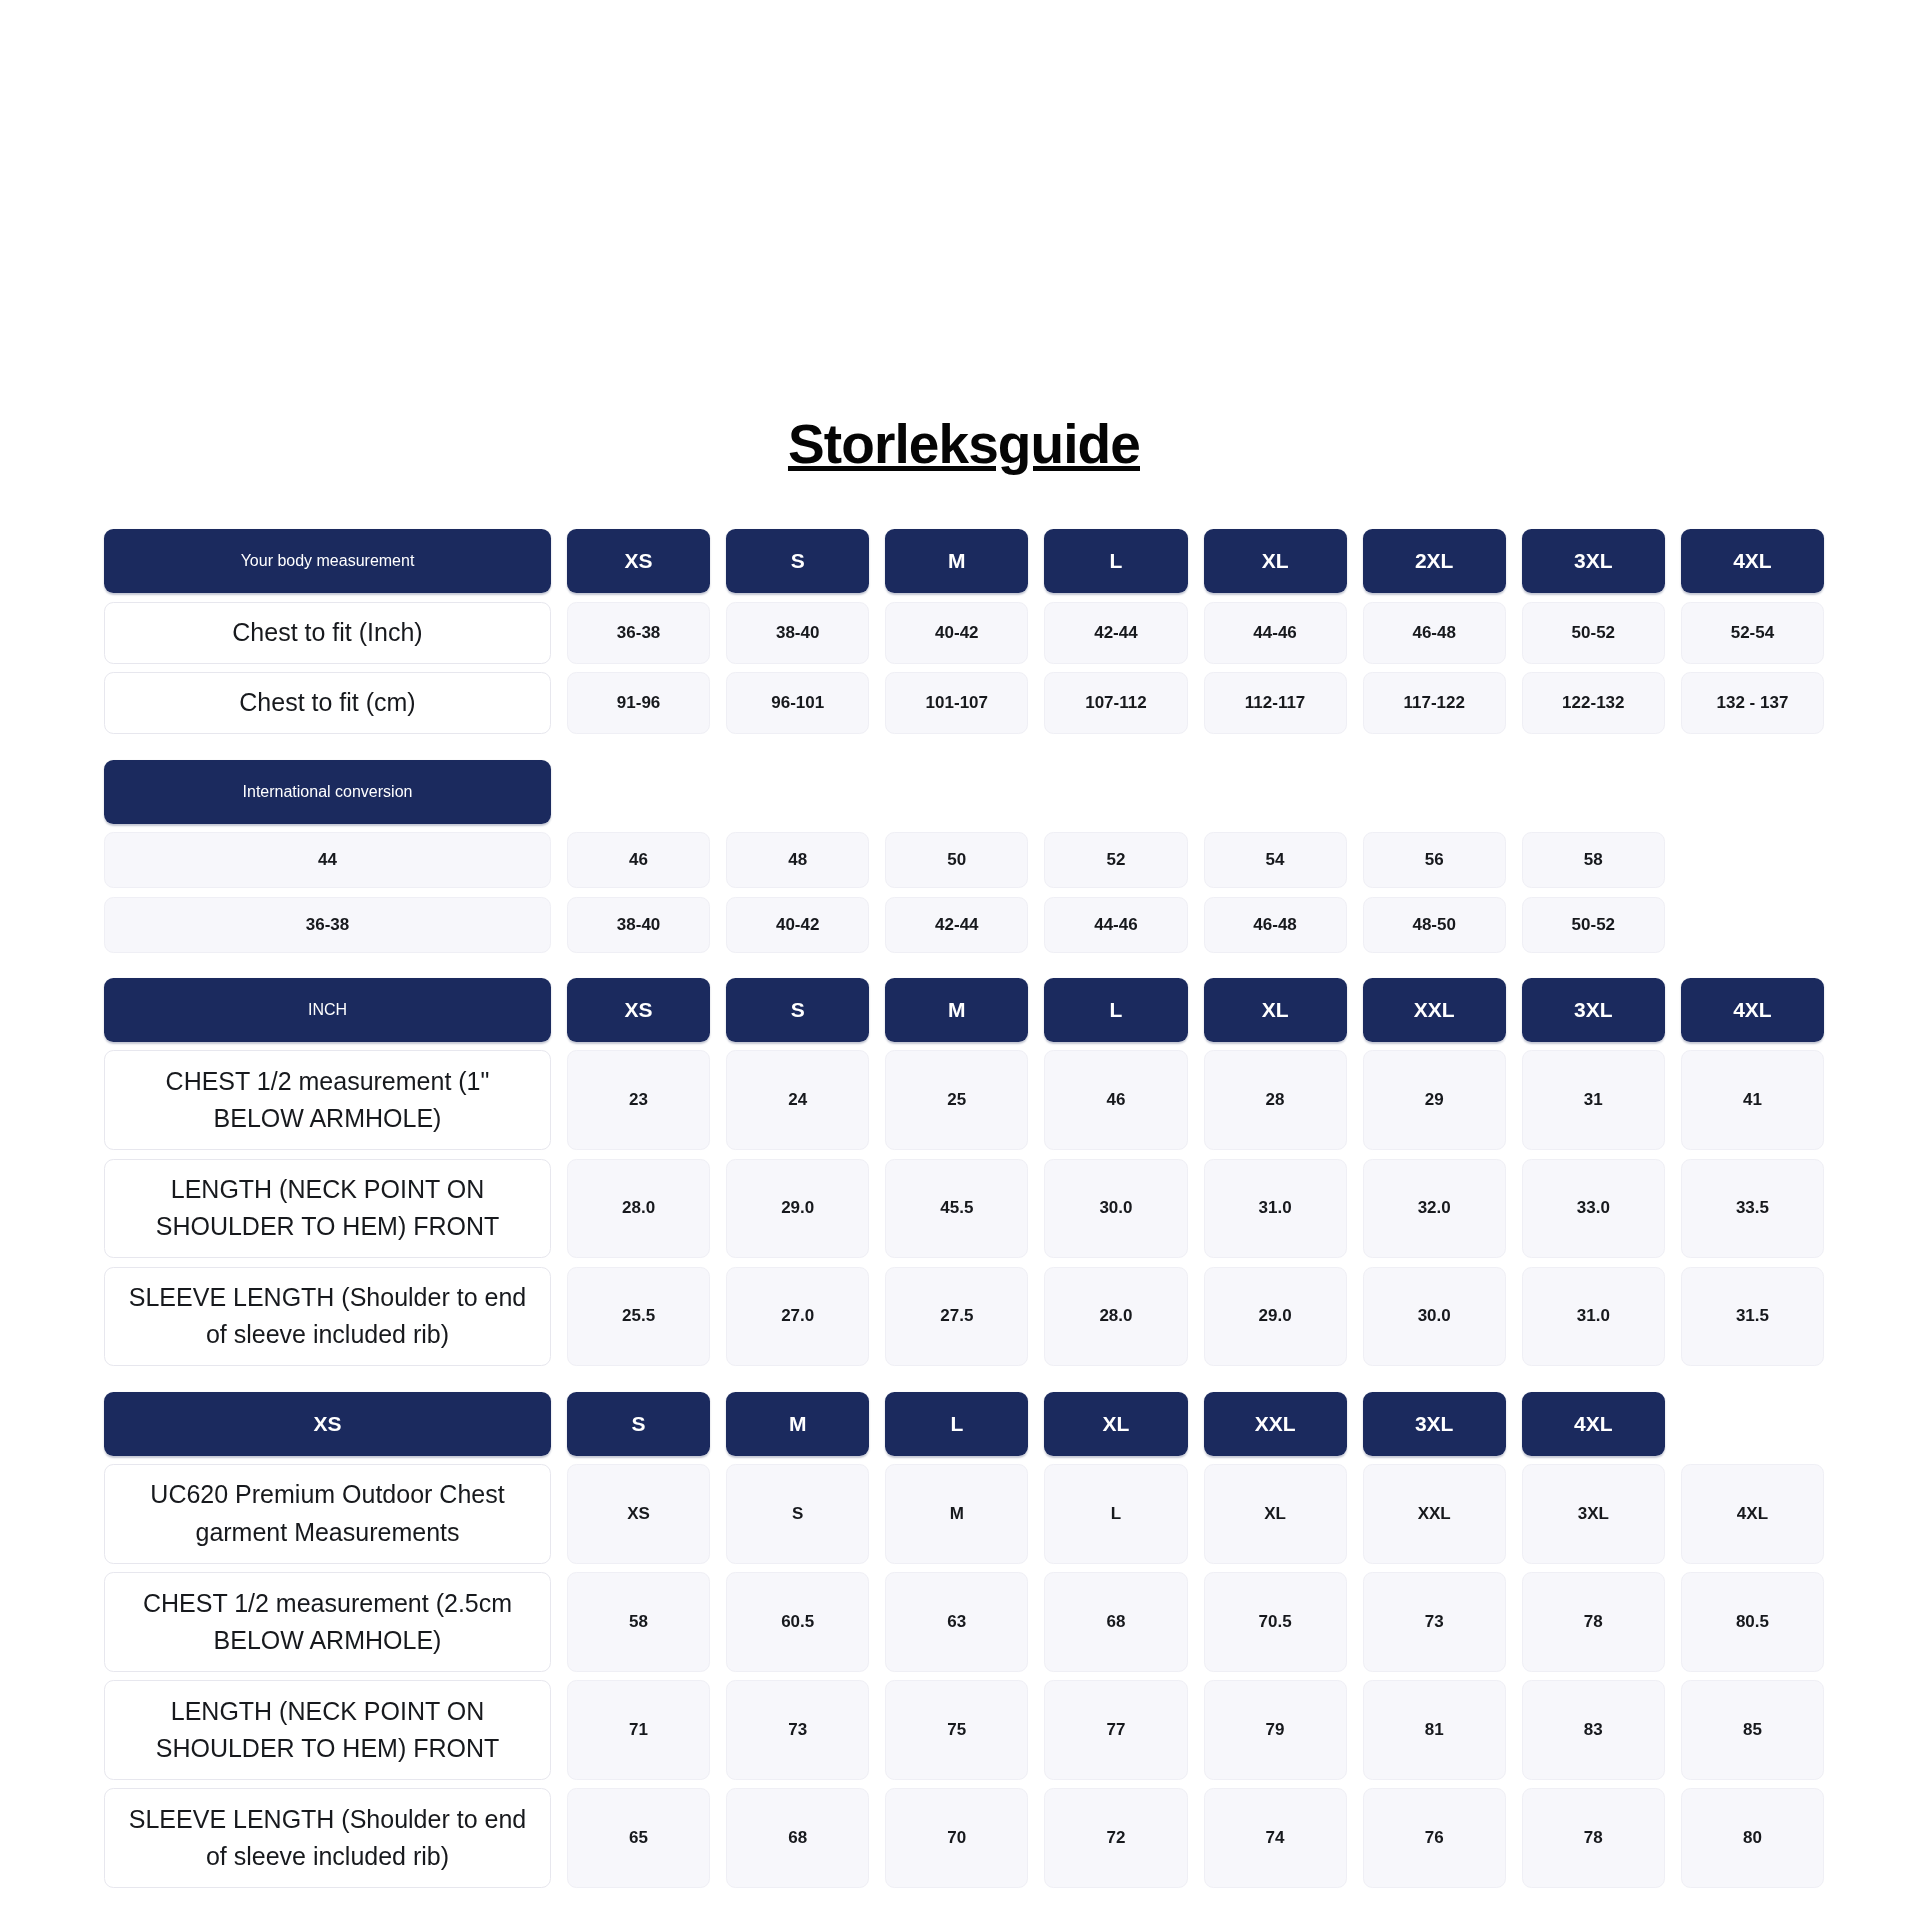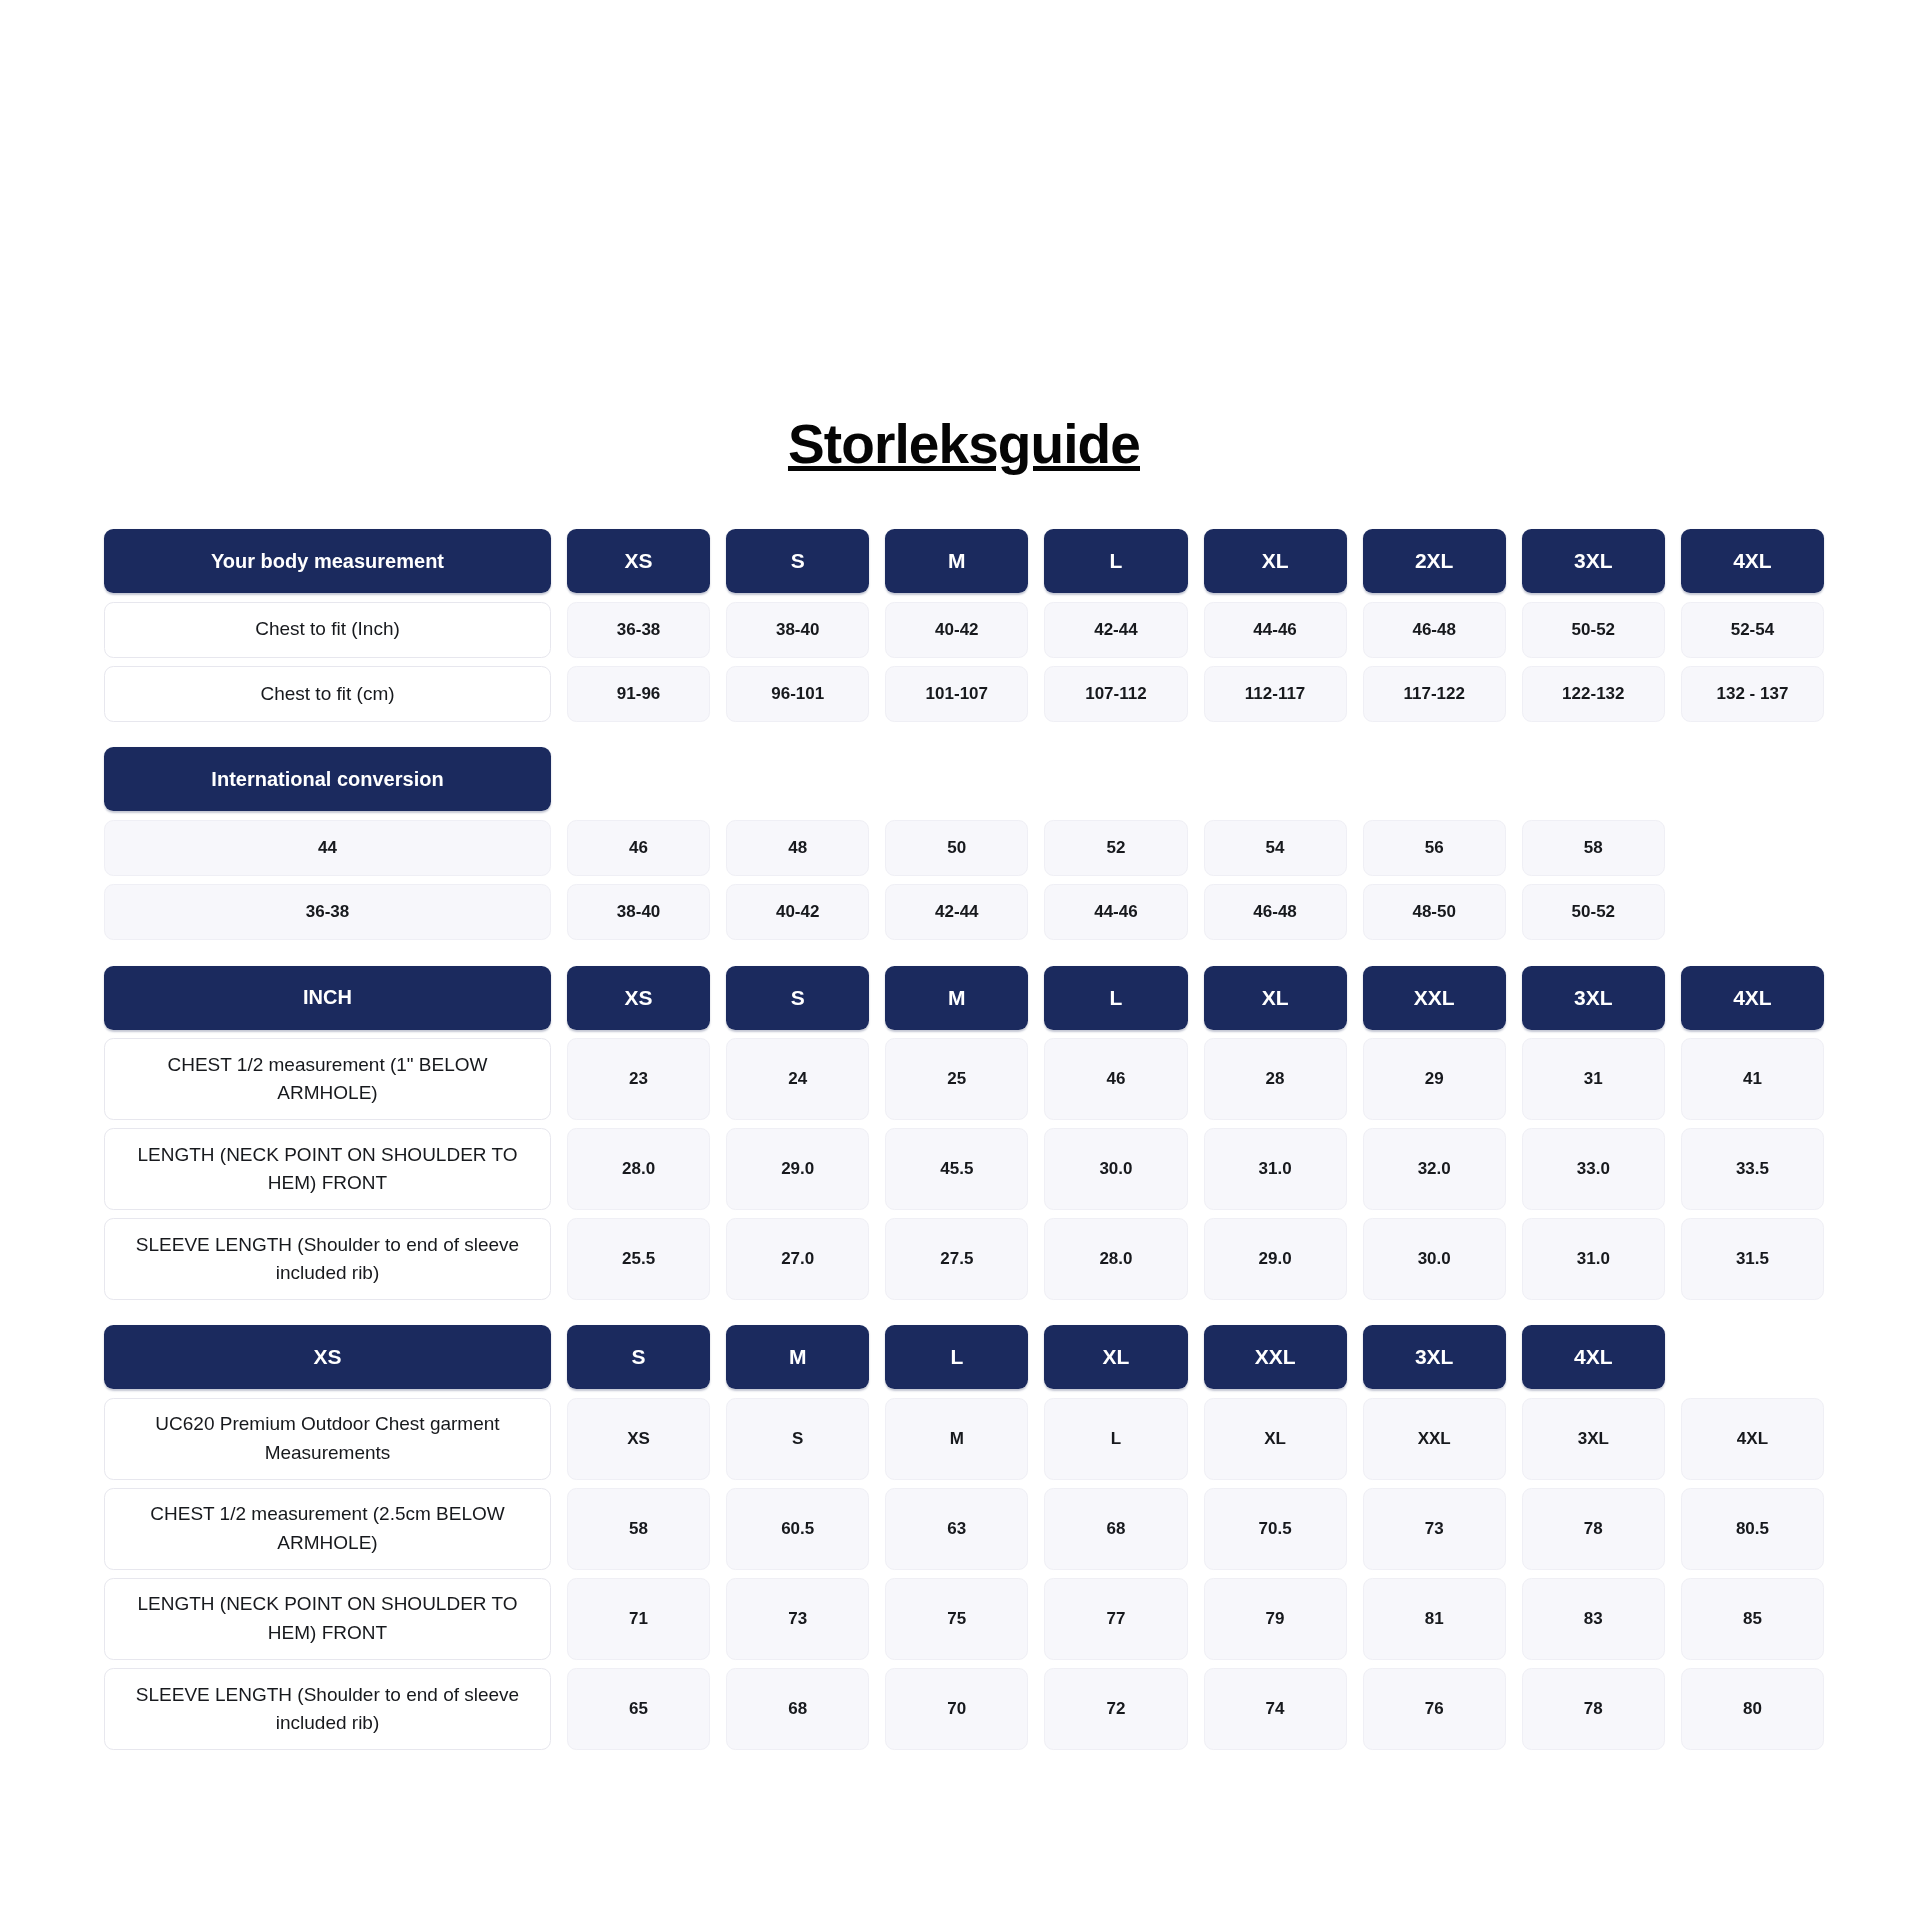--- a/index.html
+++ b/index.html
@@ -36,26 +36,26 @@
     border-radius: 9.4px;
   }
   .cell.head {
     background: #1b2a5e;
     color: #ffffff;
     font-weight: bold;
     font-size: 21px;
     min-height: 64px;
     box-shadow: 0 1.9px 1.9px rgba(24, 36, 82, 0.25);
   }
-  .cell.head.label-cell { font-size: 20px; font-weight: bold; }
+  .cell.head.label-cell { font-size: 16px; font-weight: normal; }
   .cell.spacer { background: transparent; }
   .cell.row-label {
     background: #ffffff;
     border: 0.9px solid #e7e7ee;
-    font-size: 19px;
+    font-size: 25px;
     line-height: 1.5;
     padding: 11.3px 21px;
   }
   .cell.value {
     background: #f7f7fb;
     border: 0.9px solid #efeff5;
     font-size: 17px;
     font-weight: bold;
     padding: 7.5px 3.8px;
   }

